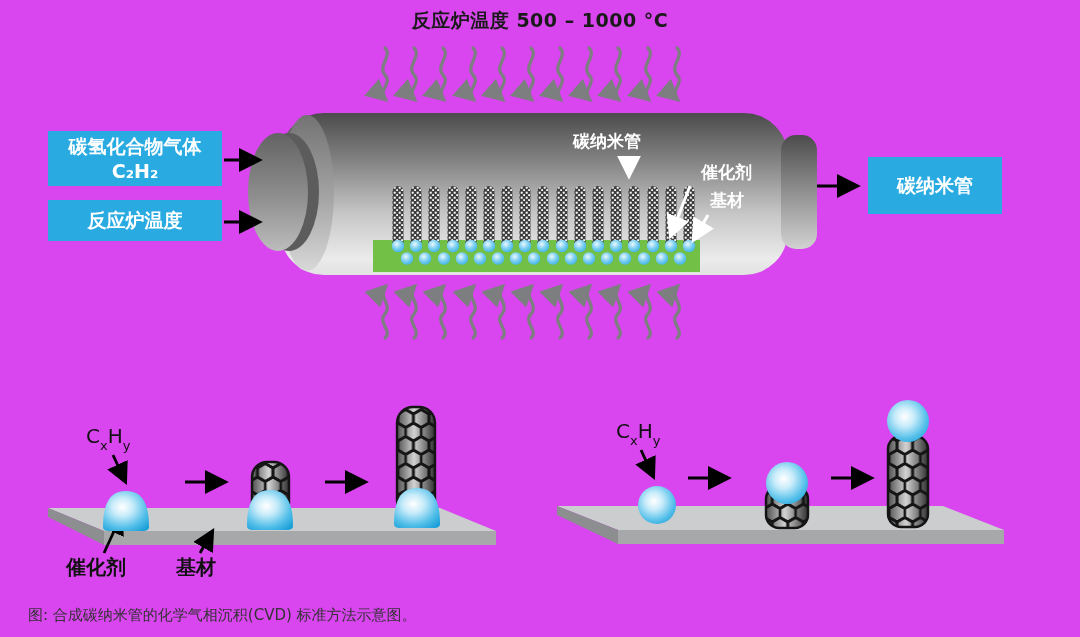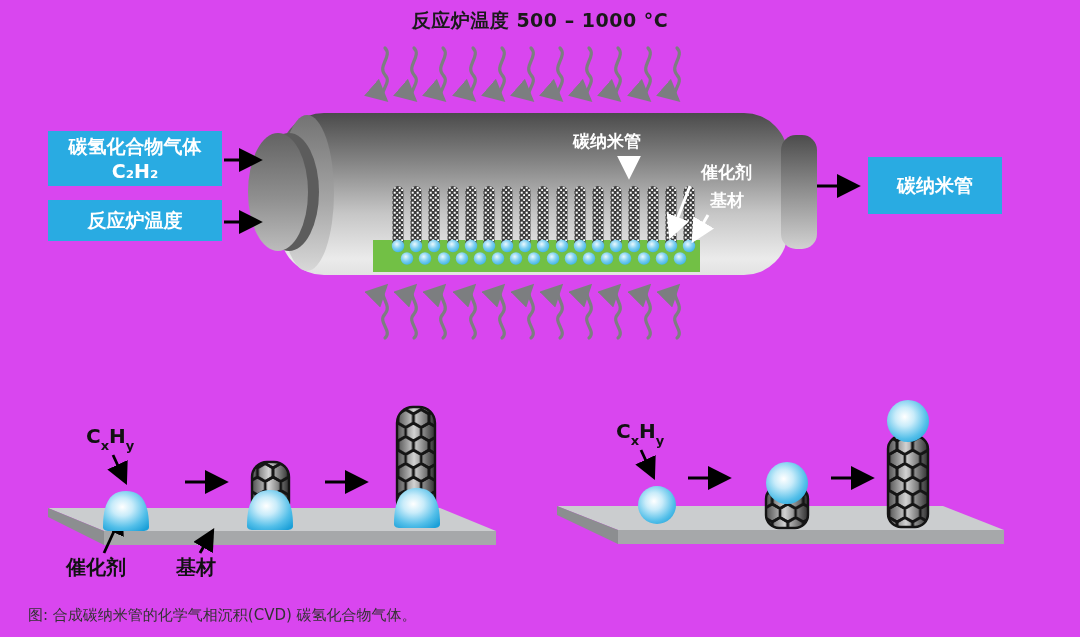--- a/index.html
+++ b/index.html
@@ -11,21 +11,21 @@
   .box{position:absolute;background:#29abe2;color:#ffffff;font-weight:bold;
        display:flex;flex-direction:column;align-items:center;justify-content:center;
        font-size:19px;line-height:1.3;text-align:center;}
   .box-hydro{left:48px;top:131px;width:174px;height:55px;}
   .box-inert{left:48px;top:200px;width:174px;height:41px;}
   .box-out{left:868px;top:157px;width:134px;height:57px;}
   .wlabel{position:absolute;color:#ffffff;font-weight:bold;font-size:17px;white-space:nowrap;}
   .lbl-cnt{left:573px;top:130px;}
   .lbl-cat{left:701px;top:161px;}
   .lbl-sub{left:710px;top:189px;}
-  .cxhy{position:absolute;font-weight:bold;font-size:20px;color:#111;white-space:nowrap;}
+  .cxhy{position:absolute;font-weight:normal;font-size:20px;color:#111;white-space:nowrap;}
   .cxhy sub{font-size:13px;position:relative;top:2px;}
   .cxhy-left{left:86px;top:424px;}
   .cxhy-right{left:616px;top:419px;}
   .blabel{position:absolute;font-weight:bold;font-size:20px;color:#111;white-space:nowrap;}
   .blabel-cat{left:66px;top:554px;}
   .blabel-sub{left:176px;top:554px;}
   .caption{left:28px;top:606px;font-size:15px;color:#333333;}
 </style>
 </head>
 <body>
@@ -280,14 +280,14 @@
   <div class="wlabel lbl-cnt">碳纳米管</div>
   <div class="wlabel lbl-cat">催化剂</div>
   <div class="wlabel lbl-sub">基材</div>
 
   <div class="cxhy cxhy-left"><span>C</span><sub>x</sub><span>H</span><sub>y</sub></div>
   <div class="cxhy cxhy-right"><span>C</span><sub>x</sub><span>H</span><sub>y</sub></div>
 
   <div class="blabel blabel-cat">催化剂</div>
   <div class="blabel blabel-sub">基材</div>
 
-  <div class="abs caption">图: 合成碳纳米管的化学气相沉积(CVD) 碳氢化合物气体。</div>
+  <div class="abs caption">图: 合成碳纳米管的化学气相沉积(CVD) 标准方法示意图。</div>
 </div>
 
 </body></html>

